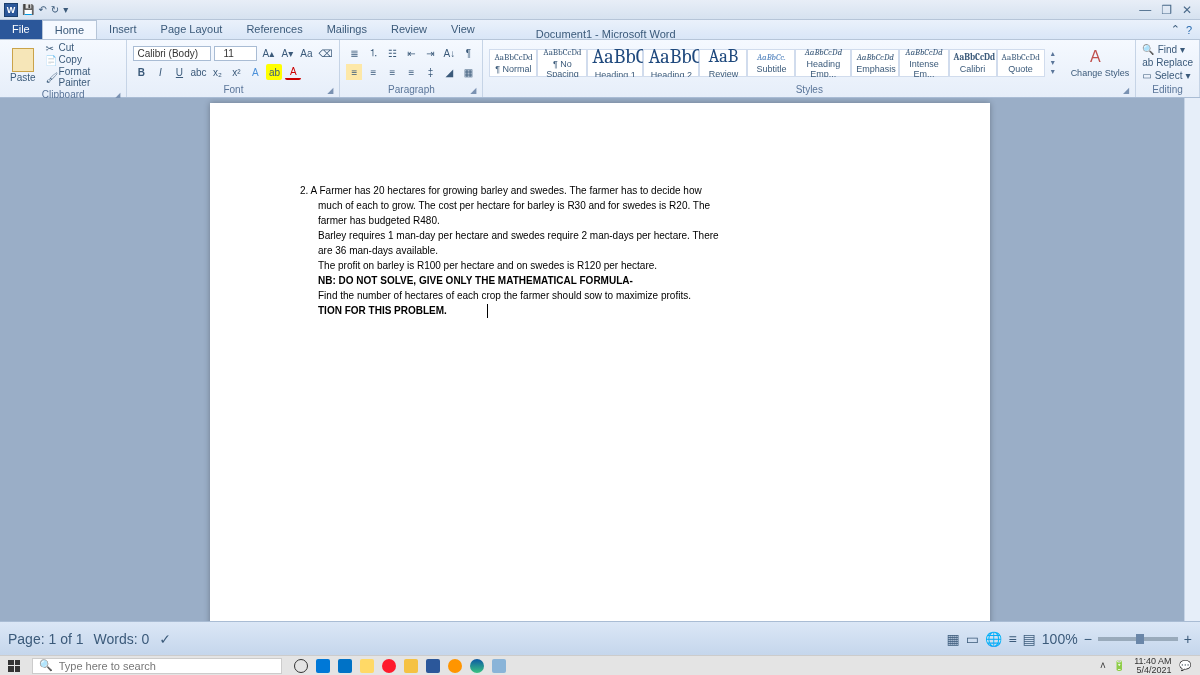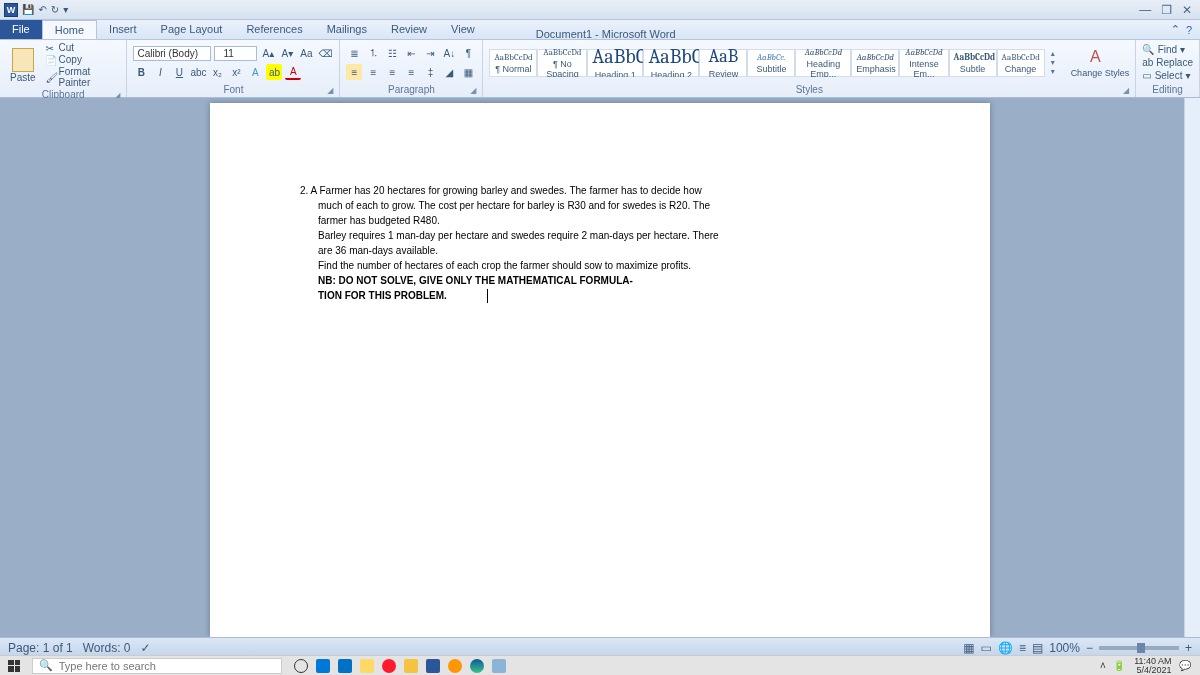--- a/index.html
+++ b/index.html
@@ -58,21 +58,21 @@
 .page { background: #fff; width: 780px; margin-top: 5px; box-shadow: 0 0 6px rgba(0,0,0,0.3); padding: 80px 90px; position: relative; }
 .page-content { font-family: "Times New Roman", serif; font-size: 10px; line-height: 1.5; color: #000; }
 .page-content p { margin: 0; }
 .page-content .indent { margin-left: 18px; }
 .page-content .bold { font-weight: bold; }
 .cursor { display: inline-block; width: 1px; height: 14px; background: #000; vertical-align: middle; margin-left: 40px; animation: blink 1s infinite; }
 @keyframes blink { 50% { opacity: 0; } }
 
 .scroll-right { position:absolute; right:0; top:98px; bottom:38px; width:16px; background:#e6eef9; border-left:1px solid #c6d4e6; }
 
-.statusbar { position: absolute; bottom: 20px; left: 0; right: 0; height: 18px; background: linear-gradient(#dbe7f6,#c5d6ec); display: flex; align-items: flex-end; font-size: 12px; color: #3b5a7a; border-top: 1px solid #a9bcd4; }
+.statusbar { position: absolute; bottom: 20px; left: 0; right: 0; height: 34px; background: linear-gradient(#dbe7f6,#c5d6ec); display: flex; align-items: center; font-size: 14px; color: #3b5a7a; border-top: 1px solid #a9bcd4; }
 .statusbar .left { display: flex; gap: 10px; padding: 0 8px; }
 .statusbar .right { margin-left: auto; display: flex; align-items: center; gap: 6px; padding-right: 8px; }
 .statusbar .zoom-slider { width: 80px; height: 4px; background: #9ab; position: relative; }
 .statusbar .zoom-slider .thumb { position: absolute; left: 38px; top: -3px; width: 8px; height: 10px; background: #6a86a8; }
 
 .taskbar { position: absolute; bottom: 0; left: 0; right: 0; height: 20px; background: #e4e4e4; display: flex; align-items: center; font-size: 11px; color: #333; border-top: 1px solid #ccc; }
 .taskbar .start { width: 28px; height: 20px; display:flex; align-items:center; justify-content:center; }
 .taskbar .start .winlogo { width:12px; height:12px; display:grid; grid-template-columns:1fr 1fr; grid-template-rows:1fr 1fr; gap:1px; }
 .taskbar .start .winlogo span { background:#333; }
 .taskbar .search { flex:0 0 250px; background:#fff; border:1px solid #ccc; height:16px; display:flex; align-items:center; padding:0 6px; gap:6px; color:#777; margin:0 4px; }
@@ -233,25 +233,25 @@
           <div class="style-item">
             <div class="preview" style="font-style: italic;">AaBbCcDd</div>
             <div class="name">Emphasis</div>
           </div>
           <div class="style-item">
             <div class="preview" style="font-style: italic;">AaBbCcDd</div>
             <div class="name">Intense Em...</div>
           </div>
           <div class="style-item">
             <div class="preview" style="font-weight: bold;">AaBbCcDd</div>
-            <div class="name">Subtle</div>
+            <div class="name">Calibri</div>
           </div>
           <div class="style-item">
             <div class="preview">AaBbCcDd</div>
-            <div class="name">Change</div>
+            <div class="name">Quote</div>
           </div>
         </div>
       <div class="styles-ctrl">
         <span>▴</span>
         <span>▾</span>
         <span>▾</span>
       </div>
       <div class="change-styles">
         <div class="ic" style="font-size:16px;color:#c0504d;">A</div>
         <span>Change Styles</span>
@@ -276,22 +276,23 @@
 </div>
 
 <div class="doc-area">
   <div class="page">
     <div class="page-content">
       <p><span>2. A Farmer has 20 hectares for growing barley and swedes. The farmer has to decide how</span></p>
       <p class="indent">much of each to grow. The cost per hectare for barley is R30 and for swedes is R20. The</p>
       <p class="indent">farmer has budgeted R480.</p>
       <p class="indent">Barley requires 1 man-day per hectare and swedes require 2 man-days per hectare. There</p>
       <p class="indent">are 36 man-days available.</p>
+      <p class="indent">The profit on barley is R100 per hectare and on swedes is R120 per hectare.</p>
+      <p class="indent bold">NB: DO NOT SOLVE, GIVE ONLY THE MATHEMATICAL FORMULA-</p>
       <p class="indent">Find the number of hectares of each crop the farmer should sow to maximize profits.</p>
-      <p class="indent bold">NB: DO NOT SOLVE, GIVE ONLY THE MATHEMATICAL FORMULA-</p>
       <p class="indent bold"><span>TION FOR THIS PROBLEM.</span><span class="cursor"></span></p>
     </div>
   </div>
 </div>
 <div class="scroll-right"></div>
 
 <div class="statusbar">
   <div class="left">
     <span>Page: 1 of 1</span>
     <span>Words: 0</span>

